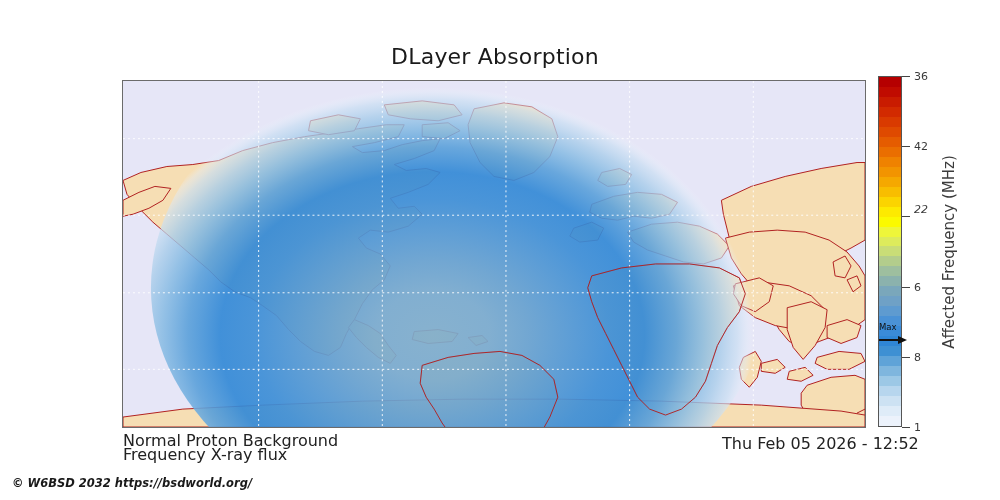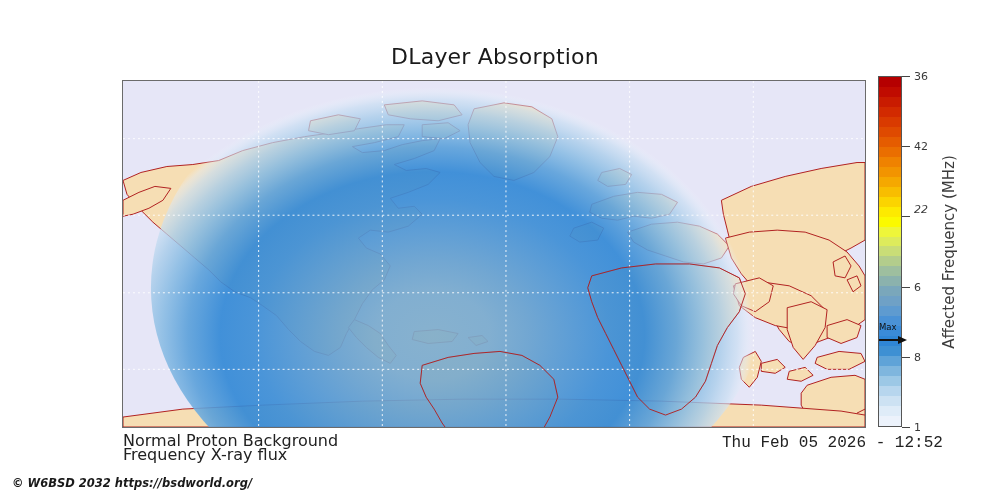--- a/index.html
+++ b/index.html
@@ -53,21 +53,21 @@
   
   .map-note {
     position: absolute;
     font-size: 16px;
     color: #222;
     white-space: nowrap;
     line-height: 1.35;
   }
   #note-proton { left: 123px; top: 430px; }
   #note-xray   { left: 123px; top: 444px; }
-  #timestamp   { left: 722px; top: 433px; font-family: Liberation Mono, monospace; }
+  #timestamp   { left: 722px; top: 433px; }
 
   
   #copyright {
     position: absolute;
     left: 12px;
     top: 476px;
     font-size: 11.5px;
     font-style: italic;
     font-weight: 600;
     color: #1a1a1a;

